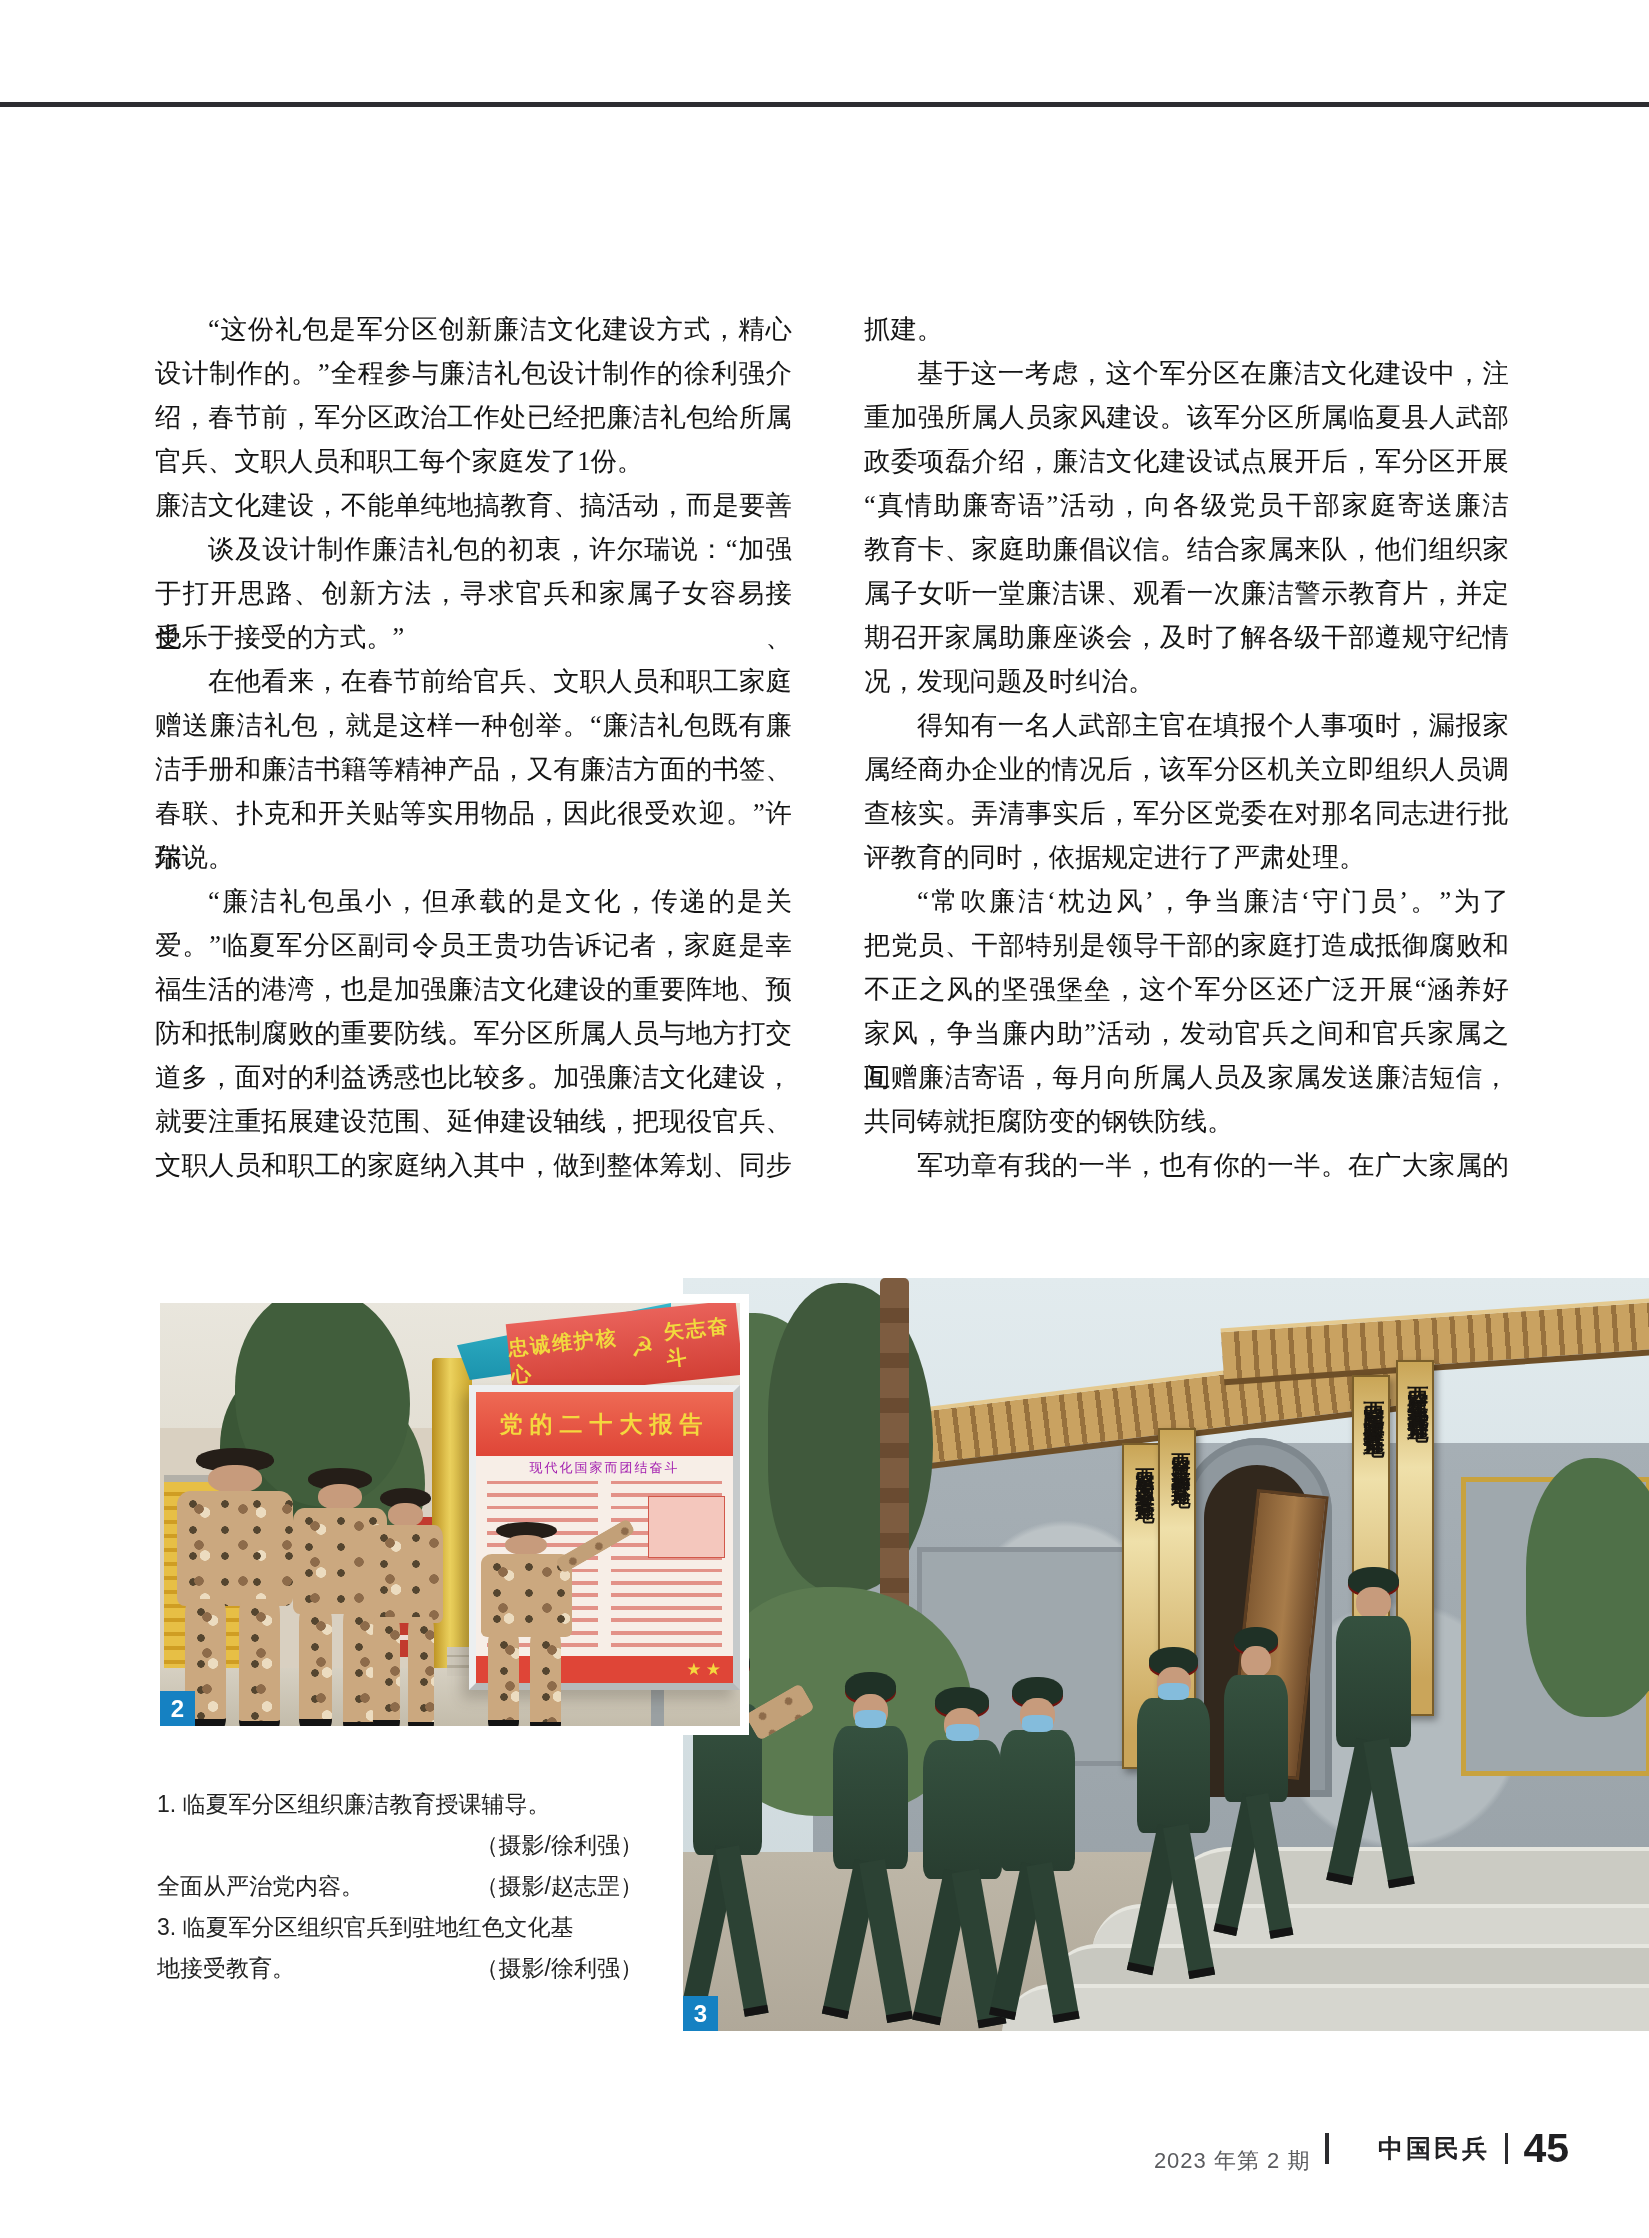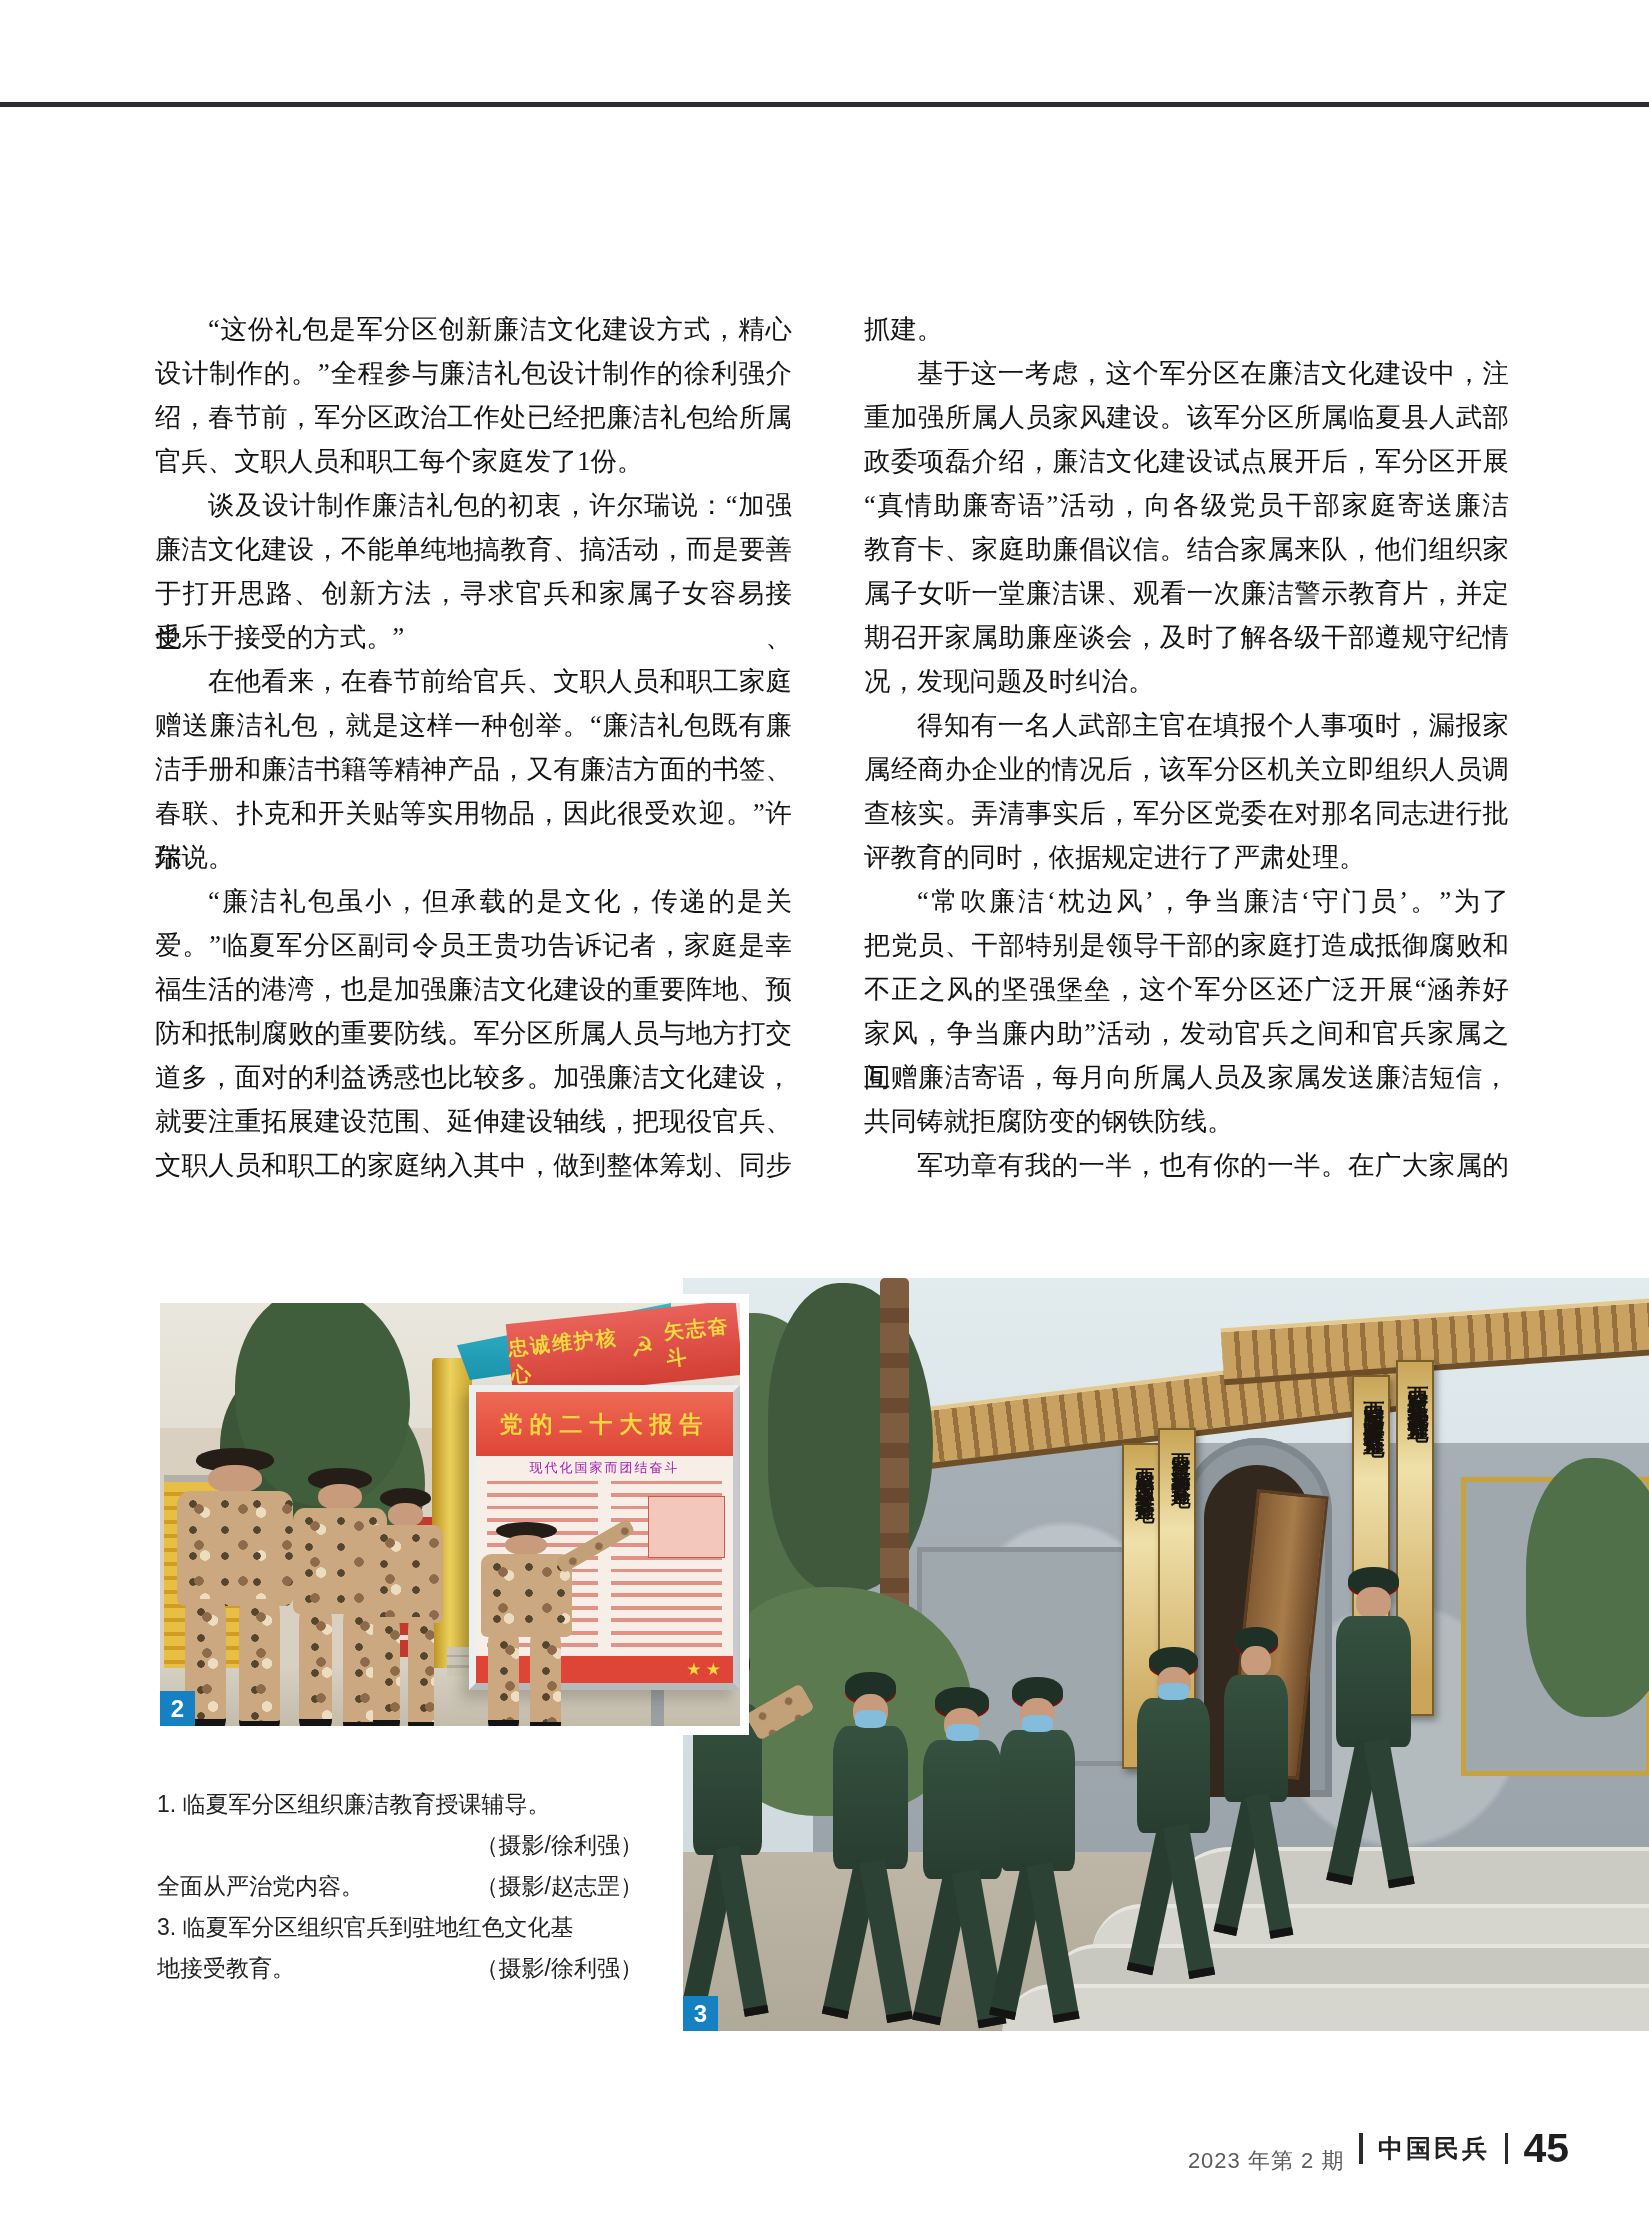--- a/index.html
+++ b/index.html
@@ -145,37 +145,37 @@
             font-family:"Liberation Sans","DejaVu Sans",sans-serif;font-size:23px;color:#222222;}
   .cap-line{height:41px;line-height:41px;display:flex;justify-content:space-between;}
   .cap-line .cl-left{text-align:left;}
   .cap-line .cl-right{text-align:right;}
 
   
   .footer{position:absolute;top:2120px;right:81px;display:flex;align-items:center;gap:15px;
           font-family:"Liberation Sans","DejaVu Sans",sans-serif;}
   .f-issue{font-size:22px;color:#5a5b5e;letter-spacing:1px;margin-top:26px;}
   .f-sep{width:3.5px;height:31px;background:#2b2b2e;}
-  .f-mag{font-size:25px;color:#1f1f22;font-weight:600;letter-spacing:3px;}
+  .f-mag{font-size:25px;color:#1f1f22;font-weight:600;letter-spacing:3px;margin-left:34px;}
   .f-num{font-size:41px;color:#1f1f22;font-weight:700;}
 </style>
 </head>
 <body>
 
 <div class="page">
 
   <div class="top-rule"></div>
 
   <div class="col col-left">
     <div class="bl indent">“这份礼包是军分区创新廉洁文化建设方式，精心</div>
     <div class="bl">设计制作的。”全程参与廉洁礼包设计制作的徐利强介</div>
     <div class="bl">绍，春节前，军分区政治工作处已经把廉洁礼包给所属</div>
     <div class="bl end">官兵、文职人员和职工每个家庭发了1份。</div>
+    <div class="bl">廉洁文化建设，不能单纯地搞教育、搞活动，而是要善</div>
     <div class="bl indent">谈及设计制作廉洁礼包的初衷，许尔瑞说：“加强</div>
-    <div class="bl">廉洁文化建设，不能单纯地搞教育、搞活动，而是要善</div>
     <div class="bl">于打开思路、创新方法，寻求官兵和家属子女容易接受、</div>
     <div class="bl end">也乐于接受的方式。”</div>
     <div class="bl indent">在他看来，在春节前给官兵、文职人员和职工家庭</div>
     <div class="bl">赠送廉洁礼包，就是这样一种创举。“廉洁礼包既有廉</div>
     <div class="bl">洁手册和廉洁书籍等精神产品，又有廉洁方面的书签、</div>
     <div class="bl">春联、扑克和开关贴等实用物品，因此很受欢迎。”许尔</div>
     <div class="bl end">瑞说。</div>
     <div class="bl indent">“廉洁礼包虽小，但承载的是文化，传递的是关</div>
     <div class="bl">爱。”临夏军分区副司令员王贵功告诉记者，家庭是幸</div>
     <div class="bl">福生活的港湾，也是加强廉洁文化建设的重要阵地、预</div>

